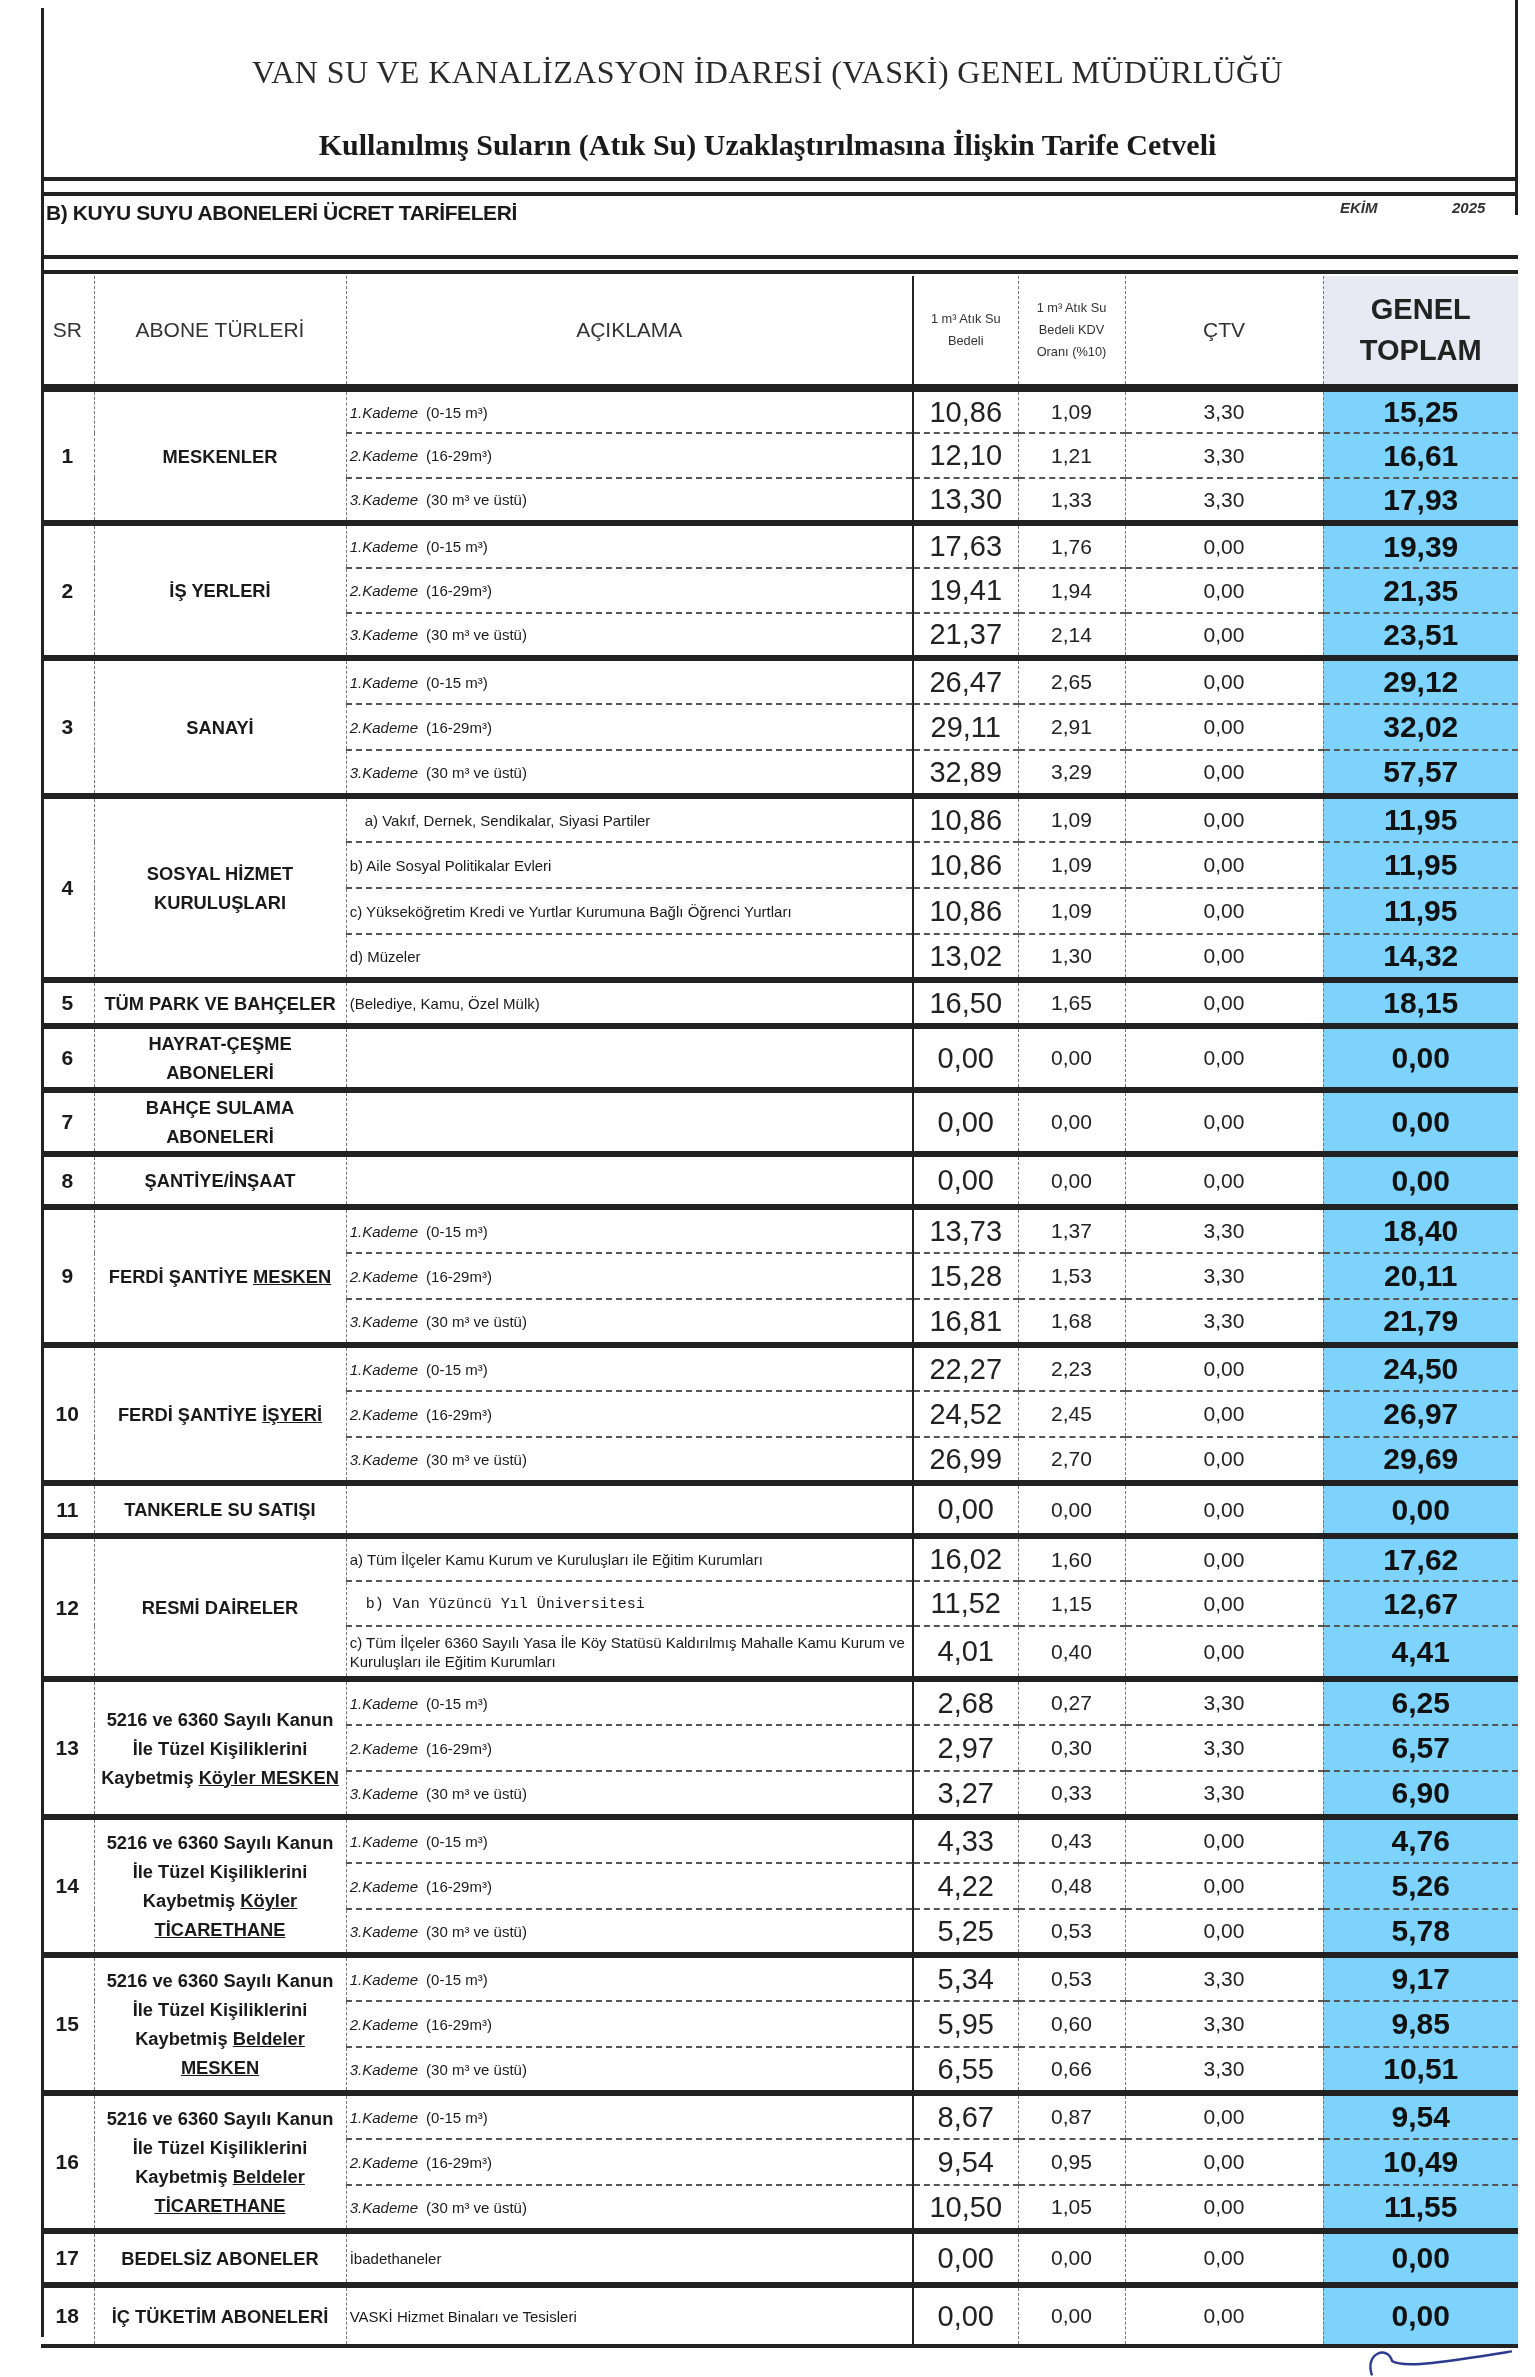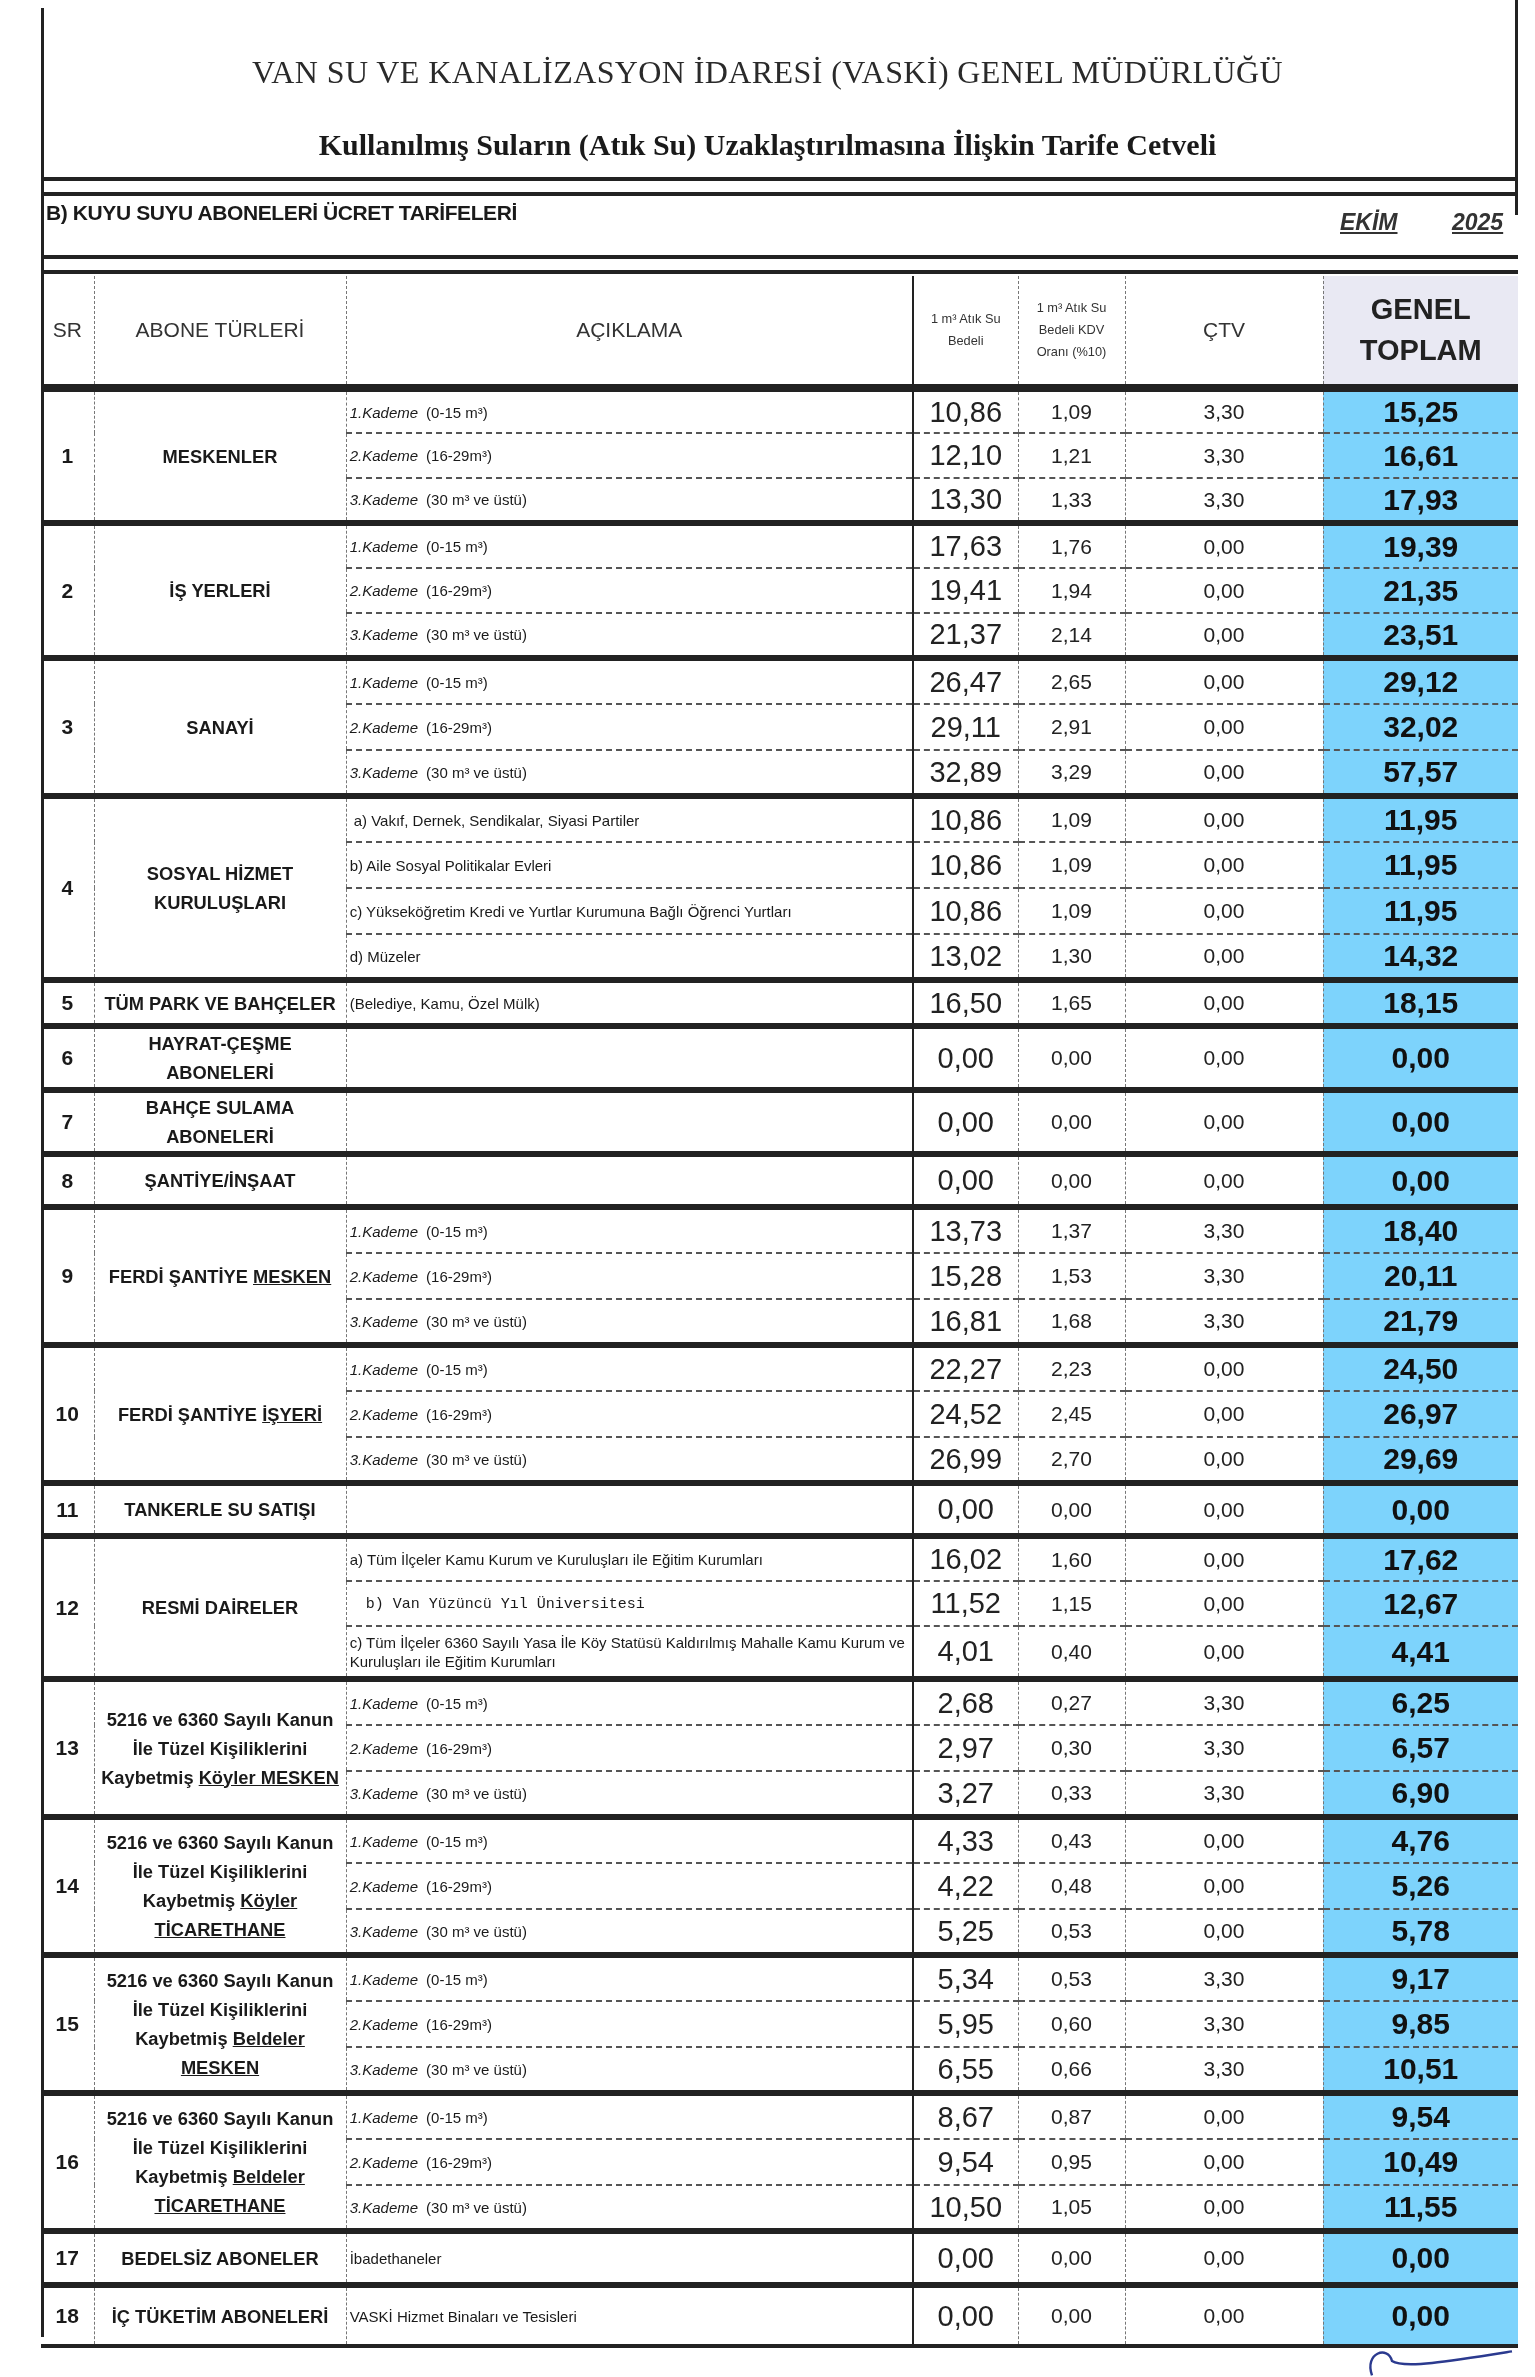--- a/index.html
+++ b/index.html
@@ -3,21 +3,21 @@
 <meta charset="utf-8">
 <style>
   html,body{margin:0;padding:0;background:#fff;}
   body{width:1535px;height:2377px;position:relative;overflow:hidden;font-family:"Liberation Sans",sans-serif;color:#1a1a1a;}
   .vline-l{position:absolute;left:41px;top:8px;width:3.2px;height:2329px;background:#222;}
   .vline-r{position:absolute;left:1515px;top:0;width:3.2px;height:215px;background:#222;}
   .title{position:absolute;left:0;width:1535px;top:54px;text-align:center;font-family:"Liberation Serif",serif;font-size:32px;letter-spacing:0.4px;color:#2a2a2a;}
   .subtitle{position:absolute;left:0;width:1535px;top:128px;text-align:center;font-family:"Liberation Serif",serif;font-size:30px;font-weight:bold;color:#1a1a1a;}
   .dbl{position:absolute;left:41px;width:1477px;height:11px;border-top:4.8px solid #222;border-bottom:4.8px solid #222;}
   .section{position:absolute;left:46px;top:201px;font-size:21px;font-weight:bold;letter-spacing:-0.4px;}
-  .period{position:absolute;top:209px;font-size:23px;font-style:italic;font-weight:bold;text-decoration:underline;color:#333;}
+  .period{position:absolute;top:199px;font-size:15px;font-style:italic;font-weight:bold;color:#333;}
   table{position:absolute;left:41px;top:276px;width:1477px;border-collapse:collapse;table-layout:fixed;}
   col.c-sr{width:53px}col.c-type{width:252px}col.c-desc{width:567px}col.c-bed{width:105px}col.c-kdv{width:107px}col.c-ctv{width:198px}col.c-tot{width:195px}
   th,td{border-left:1.6px dashed #777;padding:0;text-align:center;vertical-align:middle;}
   th{font-weight:normal;font-size:21px;color:#333;height:108px;}
   th.small{font-size:12.8px;line-height:22px;}
   th.tot{font-size:29px;font-weight:bold;line-height:41px;background:#e9e9f3;color:#222;}
   td.tot{background:#7dd3fc;font-size:30px;font-weight:bold;color:#111;}
   td.bed{font-size:29px;color:#222;border-left:2.4px solid #222;}
   th.bed{border-left:2.4px solid #222;}
   td.kdv,td.ctv{font-size:21px;color:#222;}
@@ -134,21 +134,21 @@
       <tr class="sub" style="height: 46px;">
         <td class="desc"><i>3.Kademe</i><span style="margin-left: 8px;">(30 m³ ve üstü)</span></td>
         <td class="bed">32,89</td>
         <td class="kdv">3,29</td>
         <td class="ctv">0,00</td>
         <td class="tot">57,57</td>
       </tr>
       <tr class="grp-start" style="height: 46px;">
         <td class="sr" rowspan="4" style="border-left: none;">4</td>
         <td class="type" rowspan="4">SOSYAL HİZMET KURULUŞLARI</td>
-        <td class="desc"><i></i><span style="margin-left: 4px;">a) Vakıf, Dernek, Sendikalar, Siyasi Partiler</span></td>
+        <td class="desc"><i></i><span style="margin-left: 15px;">a) Vakıf, Dernek, Sendikalar, Siyasi Partiler</span></td>
         <td class="bed">10,86</td>
         <td class="kdv">1,09</td>
         <td class="ctv">0,00</td>
         <td class="tot">11,95</td>
       </tr>
       <tr class="sub" style="height: 46px; padding-left: 31px;">
         <td class="desc"><i></i><span style="margin-left: 0px;">b) Aile Sosyal Politikalar Evleri</span></td>
         <td class="bed">10,86</td>
         <td class="kdv">1,09</td>
         <td class="ctv">0,00</td>

